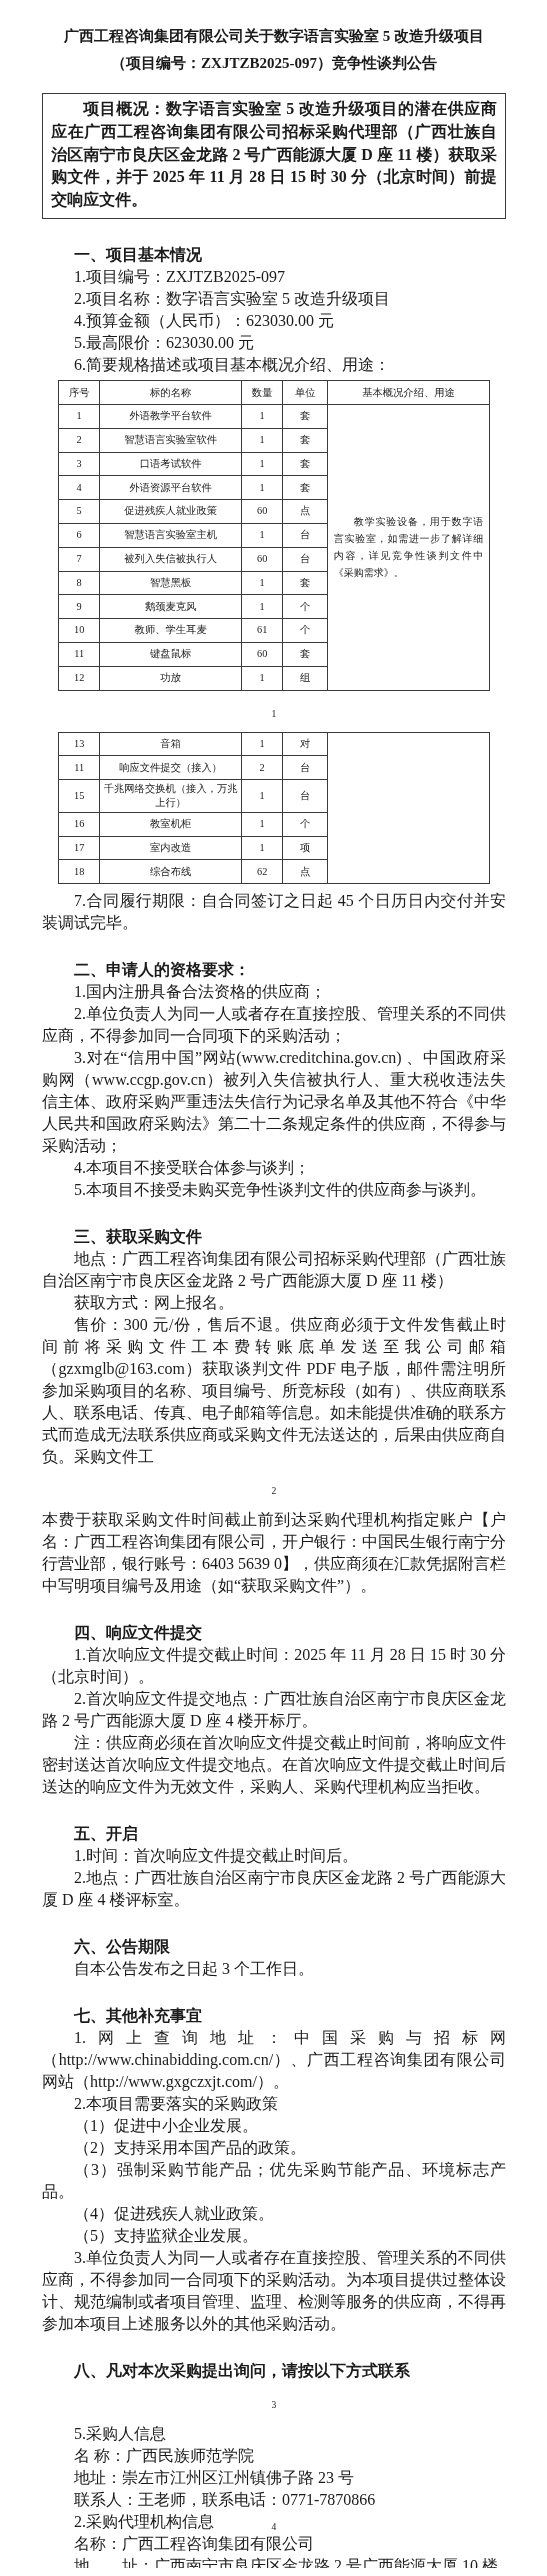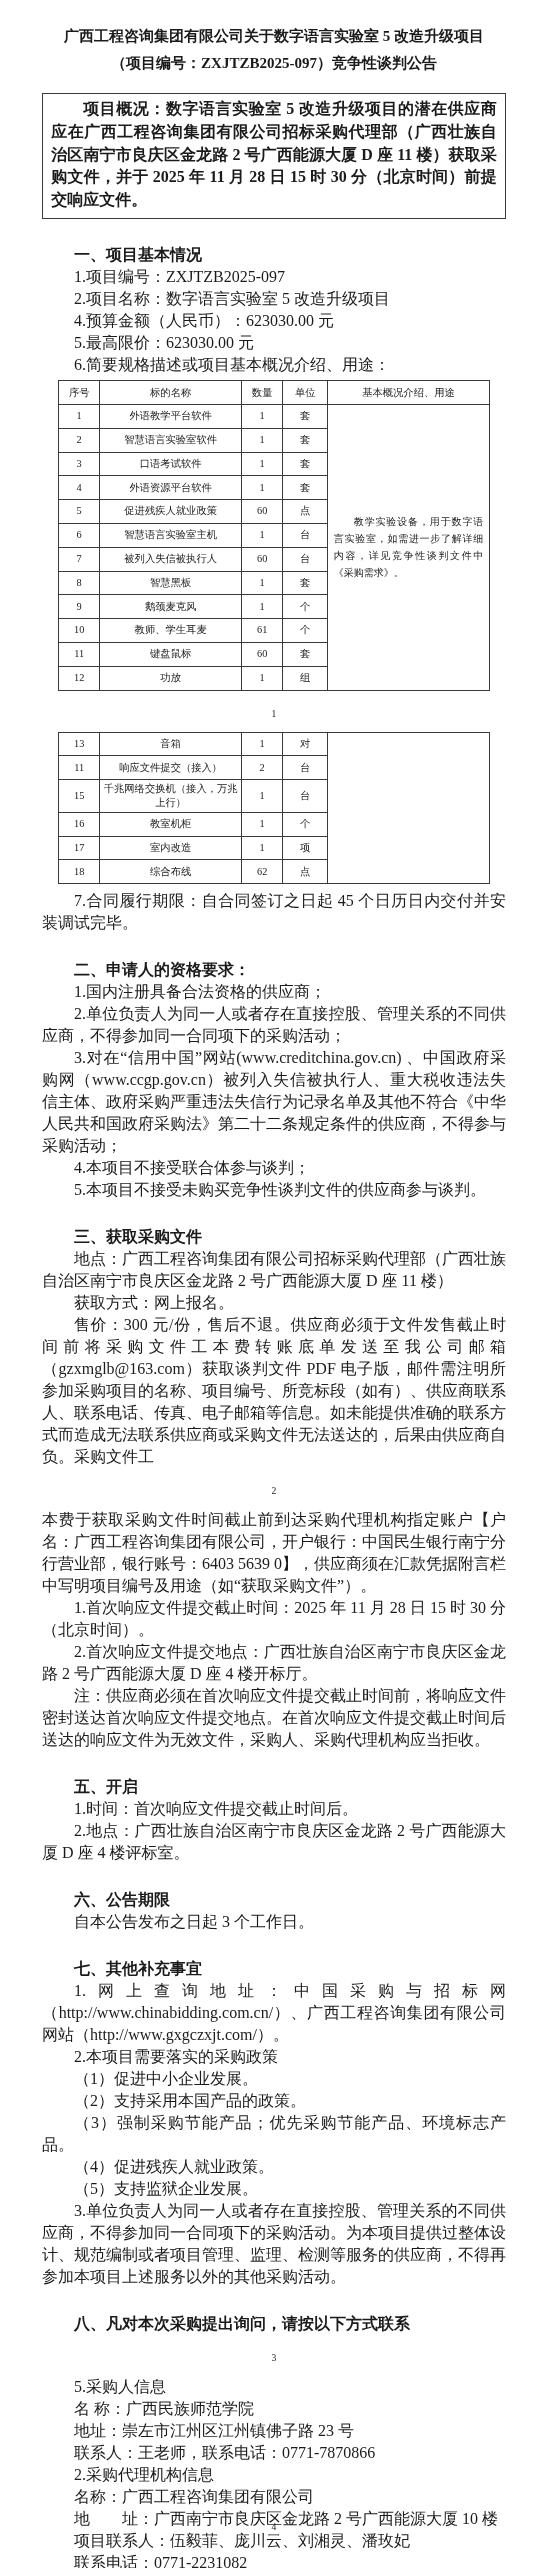--- a/index.html
+++ b/index.html
@@ -268,20 +268,21 @@
 
   <p class="h">三、获取采购文件</p>
   <p>地点：广西工程咨询集团有限公司招标采购代理部（广西壮族自治区南宁市良庆区金龙路 2 号广西能源大厦 D 座 11 楼）</p>
   <p>获取方式：网上报名。</p>
   <p>售价：300 元/份，售后不退。供应商必须于文件发售截止时间前将采购文件工本费转账底单发送至我公司邮箱（gzxmglb@163.com）获取谈判文件 PDF 电子版，邮件需注明所参加采购项目的名称、项目编号、所竞标段（如有）、供应商联系人、联系电话、传真、电子邮箱等信息。如未能提供准确的联系方式而造成无法联系供应商或采购文件无法送达的，后果由供应商自负。采购文件工</p>
 
   <p class="pagenum">2</p>
 
   <p class="cont">本费于获取采购文件时间截止前到达采购代理机构指定账户【户名：广西工程咨询集团有限公司，开户银行：中国民生银行南宁分行营业部，银行账号：6403 5639 0】，供应商须在汇款凭据附言栏中写明项目编号及用途（如“获取采购文件”）。</p>
 
+  <p class="h">四、响应文件提交</p>
   <p>1.首次响应文件提交截止时间：2025 年 11 月 28 日 15 时 30 分（北京时间）。</p>
   <p>2.首次响应文件提交地点：广西壮族自治区南宁市良庆区金龙路 2 号广西能源大厦 D 座 4 楼开标厅。</p>
   <p>注：供应商必须在首次响应文件提交截止时间前，将响应文件密封送达首次响应文件提交地点。在首次响应文件提交截止时间后送达的响应文件为无效文件，采购人、采购代理机构应当拒收。</p>
 
   <p class="h">五、开启</p>
   <p>1.时间：首次响应文件提交截止时间后。</p>
   <p>2.地点：广西壮族自治区南宁市良庆区金龙路 2 号广西能源大厦 D 座 4 楼评标室。</p>
 
   <p class="h">六、公告期限</p>
   <p>自本公告发布之日起 3 个工作日。</p>

